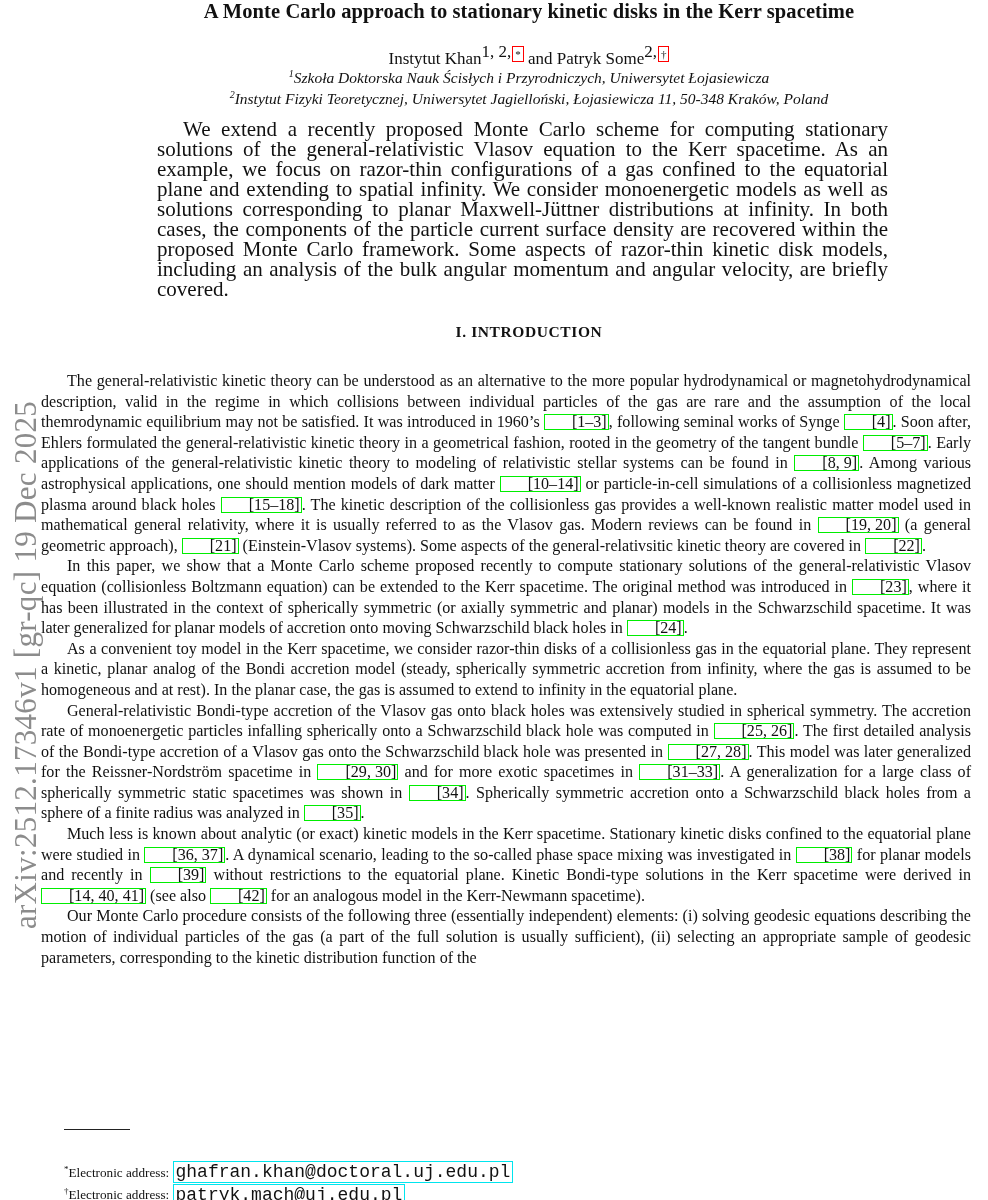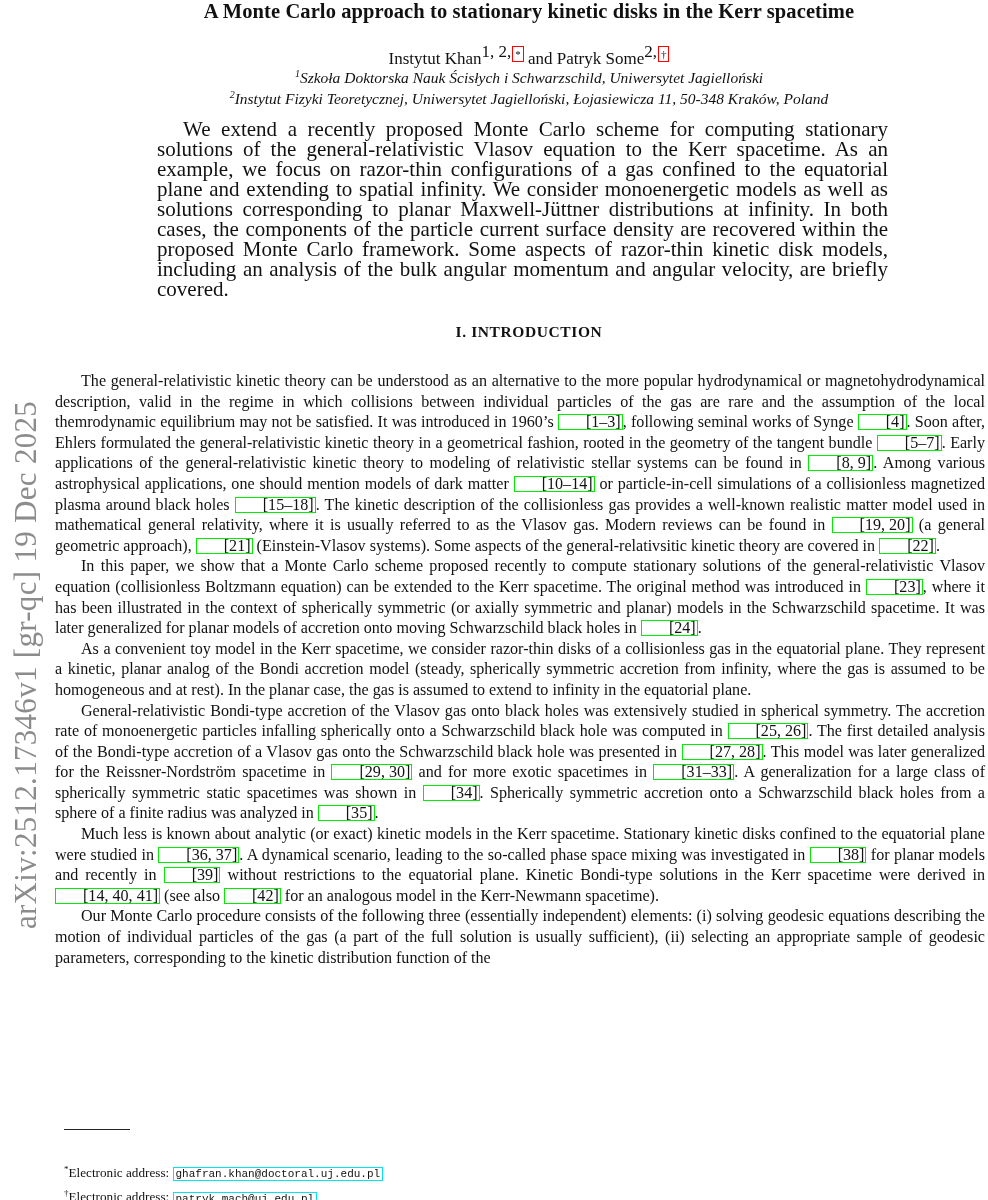--- a/index.html
+++ b/index.html
@@ -38,53 +38,53 @@
     position: absolute; left: 26px; top: 325px;
     transform: translate(-50%, -50%) rotate(-90deg);
     white-space: nowrap; font-size: 31px; color: #8c8c8c;
     font-family: "Liberation Serif", serif; letter-spacing: 0.3px;
   }
   .section {
     position: absolute; top: 323px; left: 0; width: 1058px; text-align: center;
     font-weight: bold; font-size: 15.5px; letter-spacing: 0.6px;
   }
   .body {
-    position: absolute; left: 55px; top: 371px; width: 930px;
+    position: absolute; left: 41px; top: 371px; width: 930px;
     font-size: 16.1px; line-height: 20.6px; text-align: justify;
   }
   .body p { margin: 0; text-indent: 26px; }
   .cite {
     border: 1.5px solid #00ee00; padding: 0 1px; line-height: 14px;
     display: inline-block;
   }
   .fnrule {
     position: absolute; left: 64px; top: 1129px; width: 66px; height: 0;
     border-top: 1px solid #222;
   }
   .footnotes {
     position: absolute; left: 64px; top: 1160px; font-size: 13.2px; line-height: 19px;
   }
   .footnotes .email {
     border: 1.5px solid #00e5ee; padding: 0 2px;
-    font-family: "Liberation Mono", "DejaVu Sans Mono", monospace; font-size: 11px;
+    font-family: "Liberation Mono", "DejaVu Sans Mono", monospace; font-size: 18px;
   }
   .footnotes sup { font-size: 9px; }
 </style>
 </head>
 <body>
 
 <div class="title">A Monte Carlo approach to stationary kinetic disks in the Kerr spacetime</div>
 
 <div class="authors">
   <span>Instytut Khan</span><sup>1, 2,</sup><span class="fnmark">*</span>
   <span>and</span>
   <span>Patryk Some</span><sup>2,</sup><span class="fnmark">†</span>
 </div>
 
-<div class="affil" style="top:68px"><sup>1</sup><span>Szkoła Doktorska Nauk Ścisłych i Schwarzschild, Uniwersytet Jagielloński</span></div>
+<div class="affil" style="top:68px"><sup>1</sup><span>Szkoła Doktorska Nauk Ścisłych i Przyrodniczych, Uniwersytet Łojasiewicza</span></div>
 <div class="affil" style="top:89px"><sup>2</sup><span>Instytut Fizyki Teoretycznej, Uniwersytet Jagielloński, Łojasiewicza 11, 50-348 Kraków, Poland</span></div>
 
 <div class="abstract">We extend a recently proposed Monte Carlo scheme for computing stationary solutions of the general-relativistic Vlasov equation to the Kerr spacetime. As an example, we focus on razor-thin configurations of a gas confined to the equatorial plane and extending to spatial infinity. We consider monoenergetic models as well as solutions corresponding to planar Maxwell-Jüttner distributions at infinity. In both cases, the components of the particle current surface density are recovered within the proposed Monte Carlo framework. Some aspects of razor-thin kinetic disk models, including an analysis of the bulk angular momentum and angular velocity, are briefly covered.</div>
 
 <div class="sidebar">
   <span>arXiv:2512.17346v1  [gr-qc]  19 Dec 2025</span>
 </div>
 
 <div class="section">I.   INTRODUCTION</div>
 

